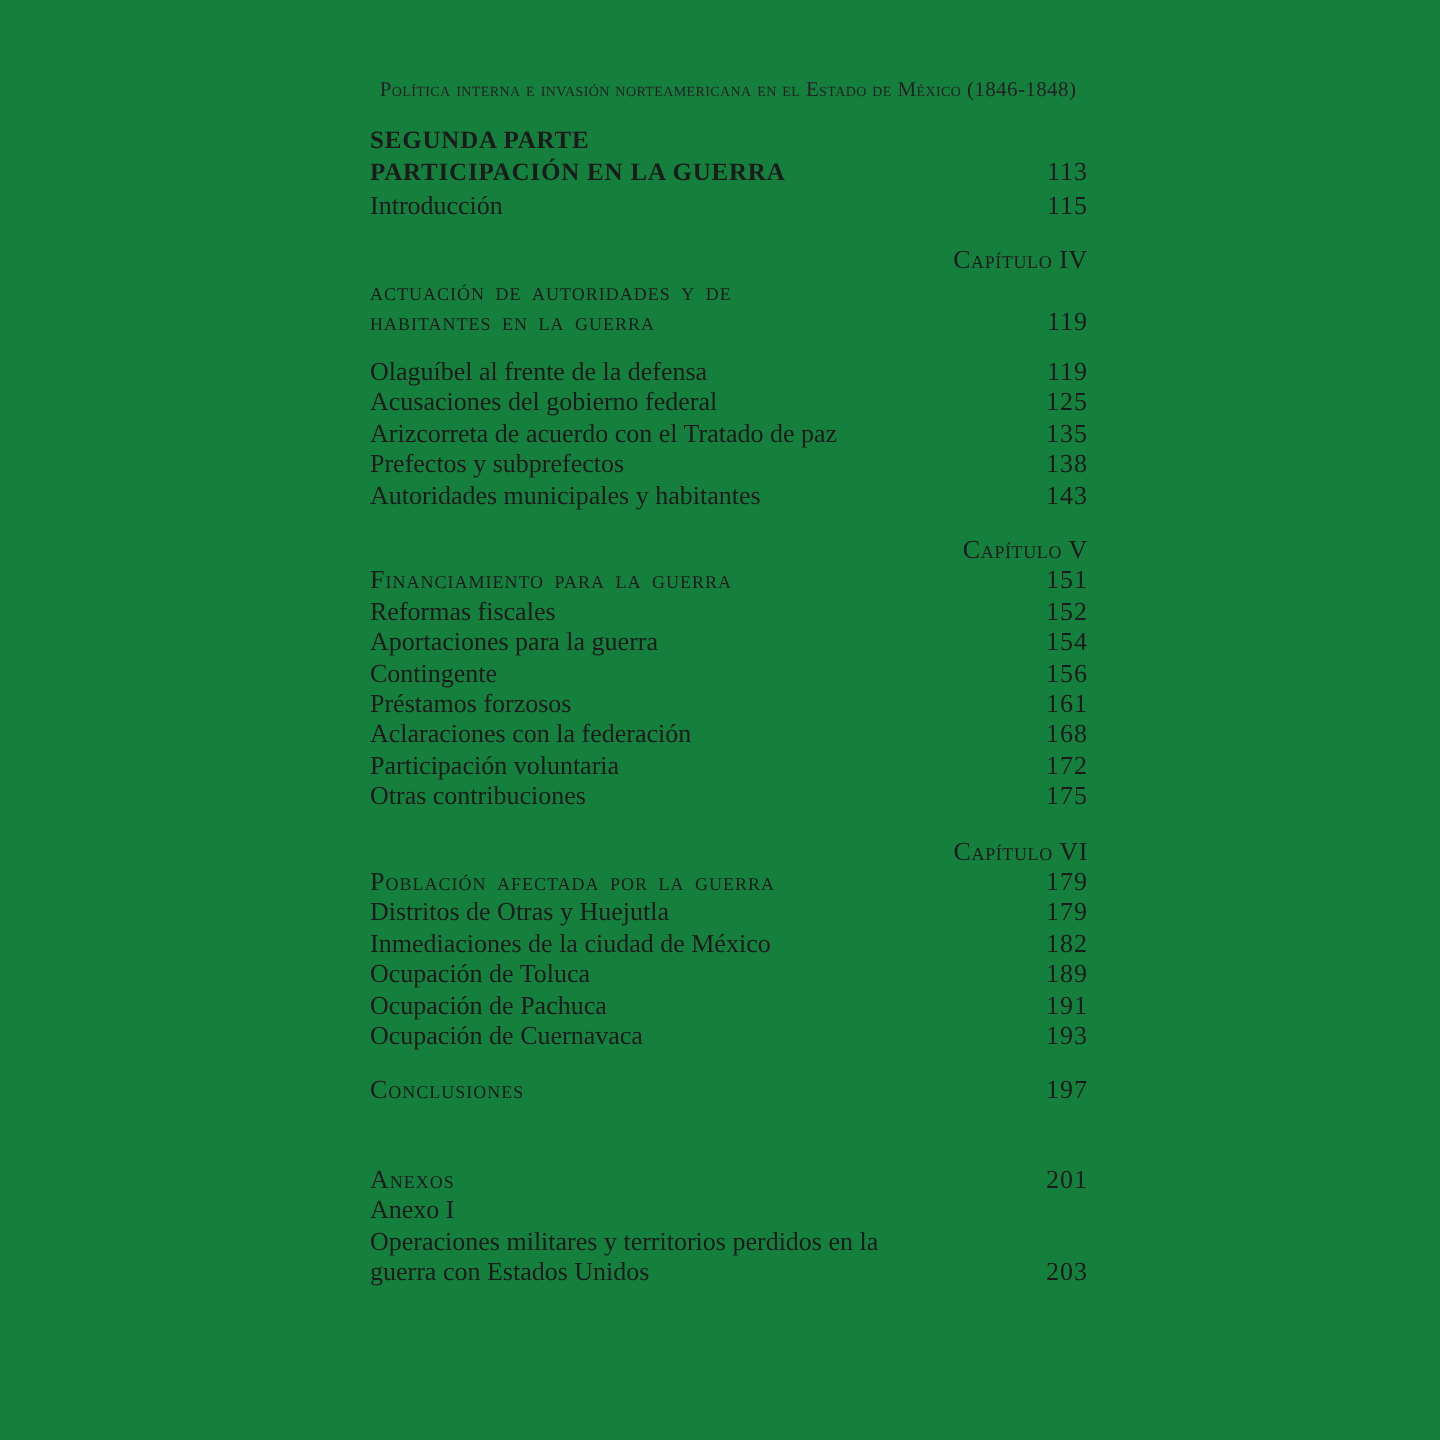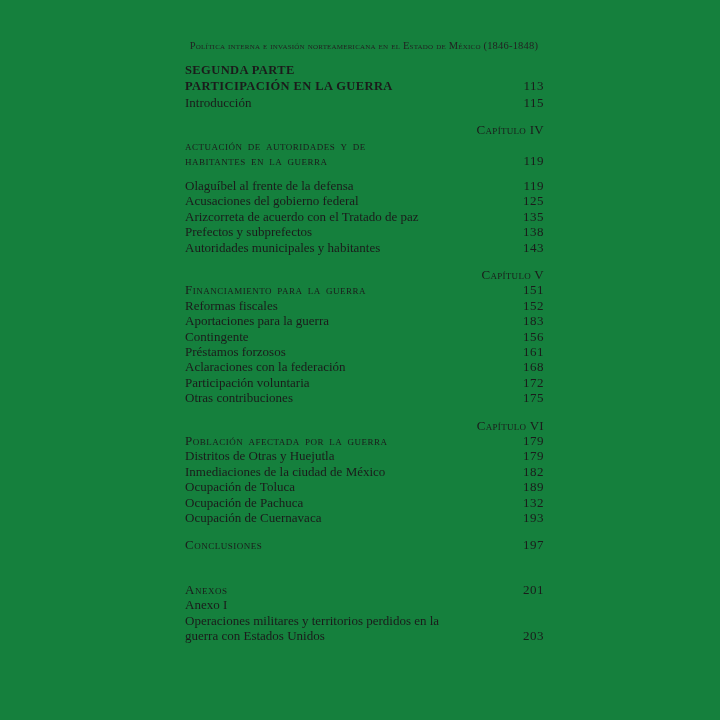--- a/index.html
+++ b/index.html
@@ -121,21 +121,21 @@
     <div class="row subtitle">
       <span class="lbl">Financiamiento para la guerra</span>
       <span class="pg">151</span>
     </div>
     <div class="row entry">
       <span class="lbl">Reformas fiscales</span>
       <span class="pg">152</span>
     </div>
     <div class="row entry">
       <span class="lbl">Aportaciones para la guerra</span>
-      <span class="pg">183</span>
+      <span class="pg">154</span>
     </div>
     <div class="row entry">
       <span class="lbl">Contingente</span>
       <span class="pg">156</span>
     </div>
     <div class="row entry">
       <span class="lbl">Préstamos forzosos</span>
       <span class="pg">161</span>
     </div>
     <div class="row entry">
@@ -166,21 +166,21 @@
     <div class="row entry">
       <span class="lbl">Inmediaciones de la ciudad de México</span>
       <span class="pg">182</span>
     </div>
     <div class="row entry">
       <span class="lbl">Ocupación de Toluca</span>
       <span class="pg">189</span>
     </div>
     <div class="row entry">
       <span class="lbl">Ocupación de Pachuca</span>
-      <span class="pg">132</span>
+      <span class="pg">191</span>
     </div>
     <div class="row entry">
       <span class="lbl">Ocupación de Cuernavaca</span>
       <span class="pg">193</span>
     </div>
 
     <div class="row smallcaps sect-gap">
       <span class="lbl">Conclusiones</span>
       <span class="pg">197</span>
     </div>

